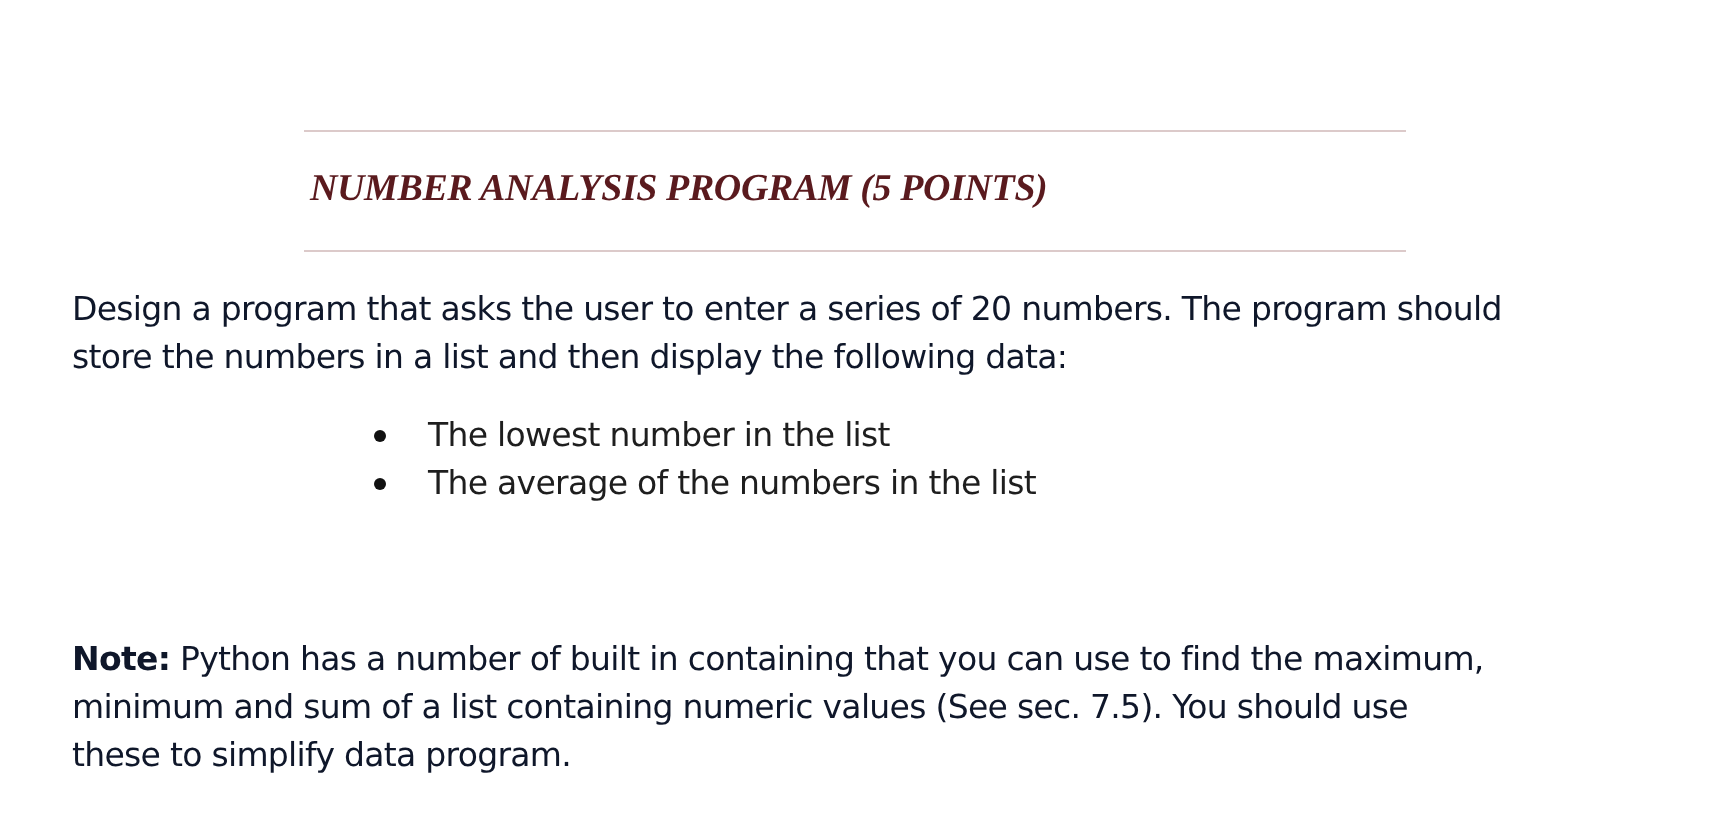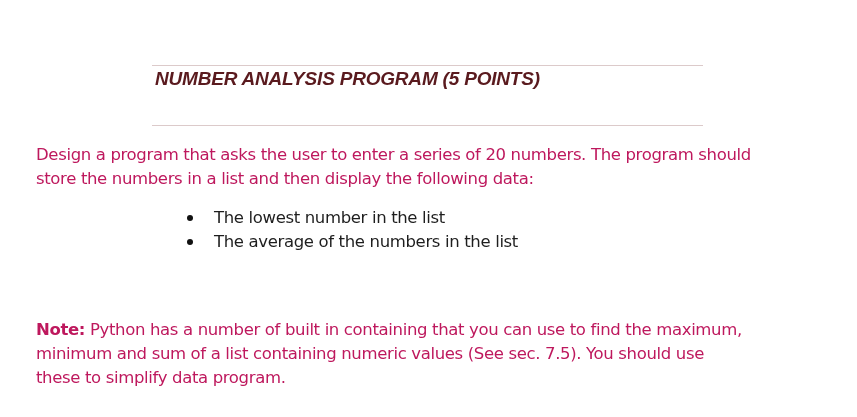--- a/index.html
+++ b/index.html
@@ -20,37 +20,37 @@
       left: 152px;
       width: 551px;
       height: 1px;
       background: #dccaca;
     }
     .rule.top { top: 65px; }
     .rule.bottom { top: 125px; }
     .heading {
       position: absolute;
       left: 155px;
-      top: 68px;
-      font-family: Liberation Sans, sans-serif;
+      top: 84px;
+      font-family: Liberation Serif, serif;
       font-weight: bold;
       font-style: italic;
       font-size: 19px;
       letter-spacing: -0.2px;
       color: #5a1a1e;
       white-space: nowrap;
     }
     .para {
       position: absolute;
       left: 36px;
       width: 800px;
       font-size: 16.5px;
       line-height: 24px;
       letter-spacing: -0.35px;
-      color: #be185d;
+      color: #0f172a;
       margin: 0;
     }
     .para.intro { top: 143px; }
     .para.note { top: 318px; }
     .para .bold { font-weight: bold; }
     .bullets {
       position: absolute;
       left: 190px;
       top: 206px;
       margin: 0;

